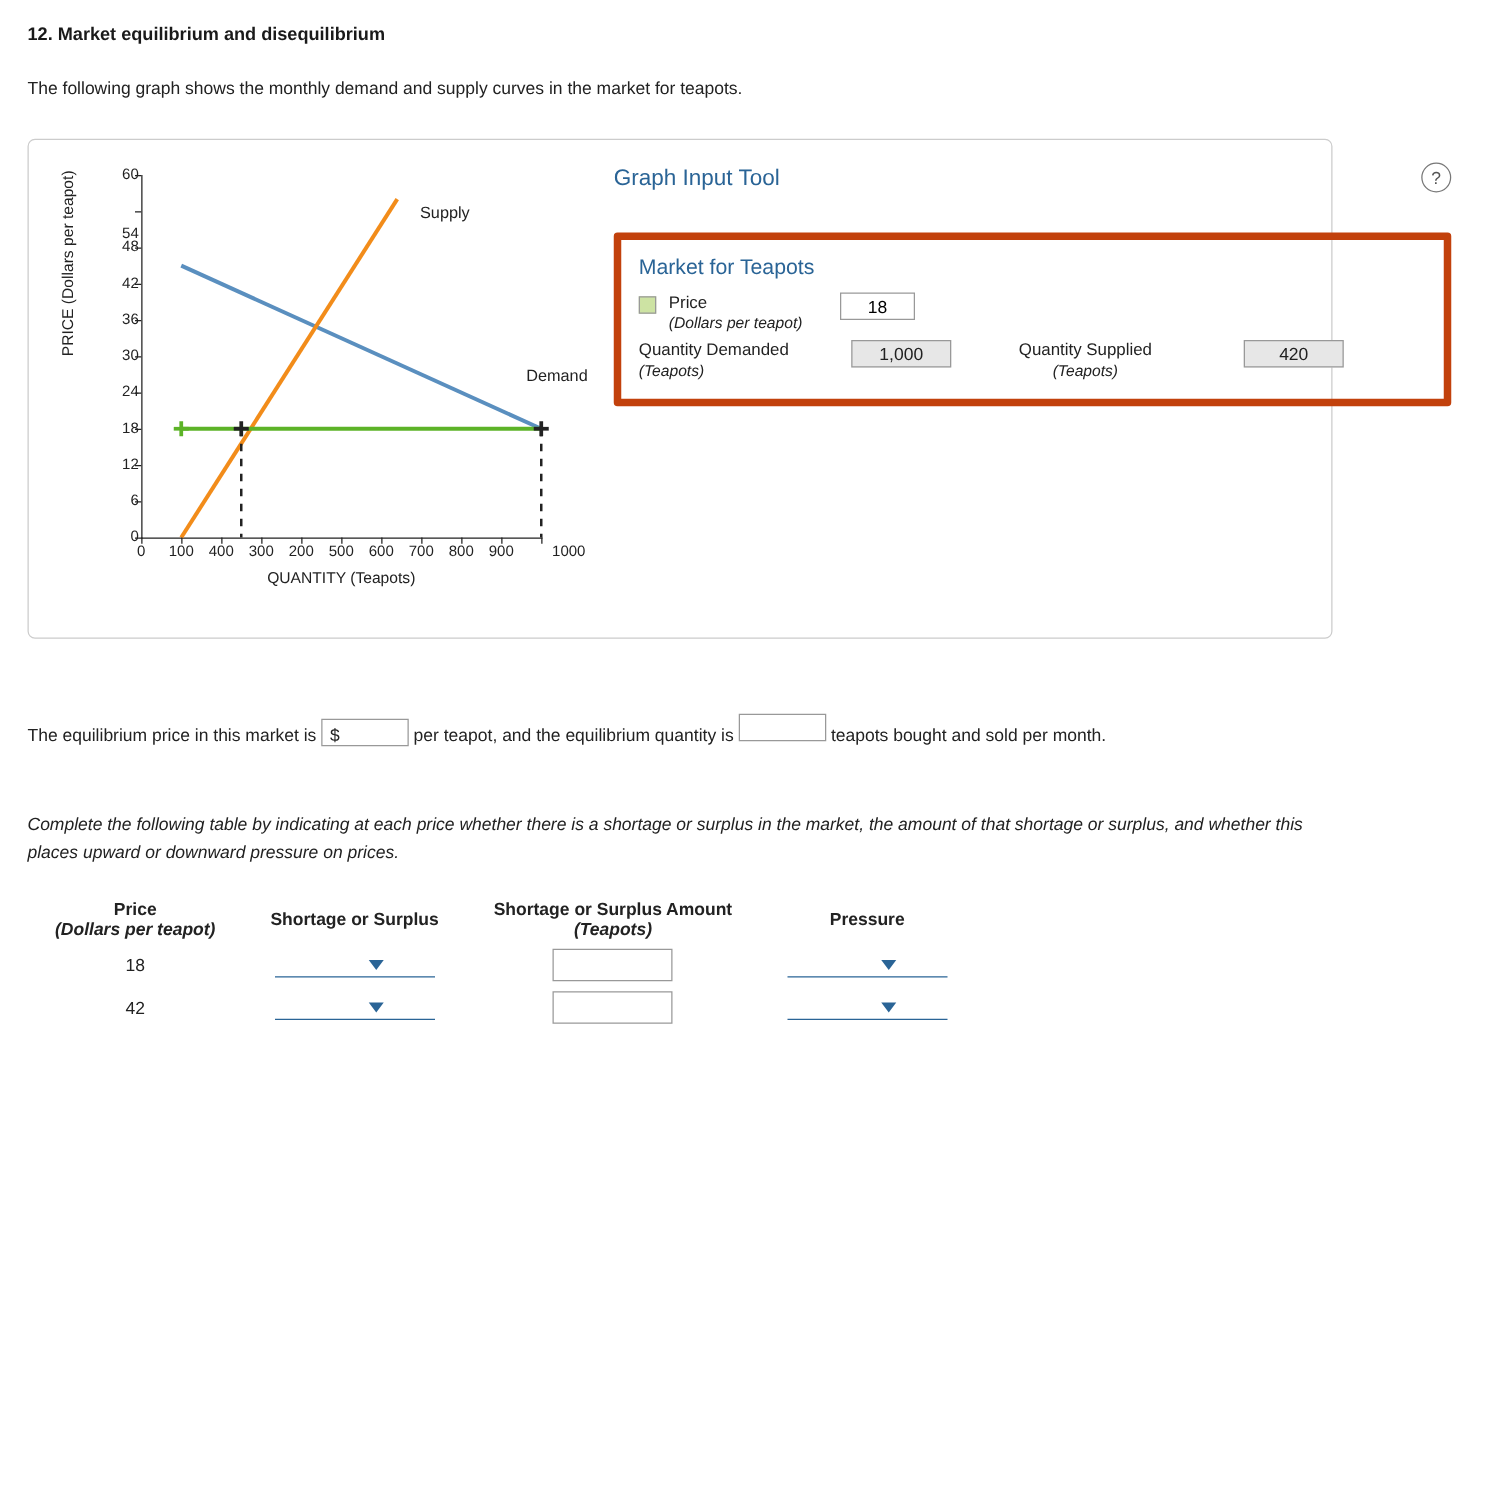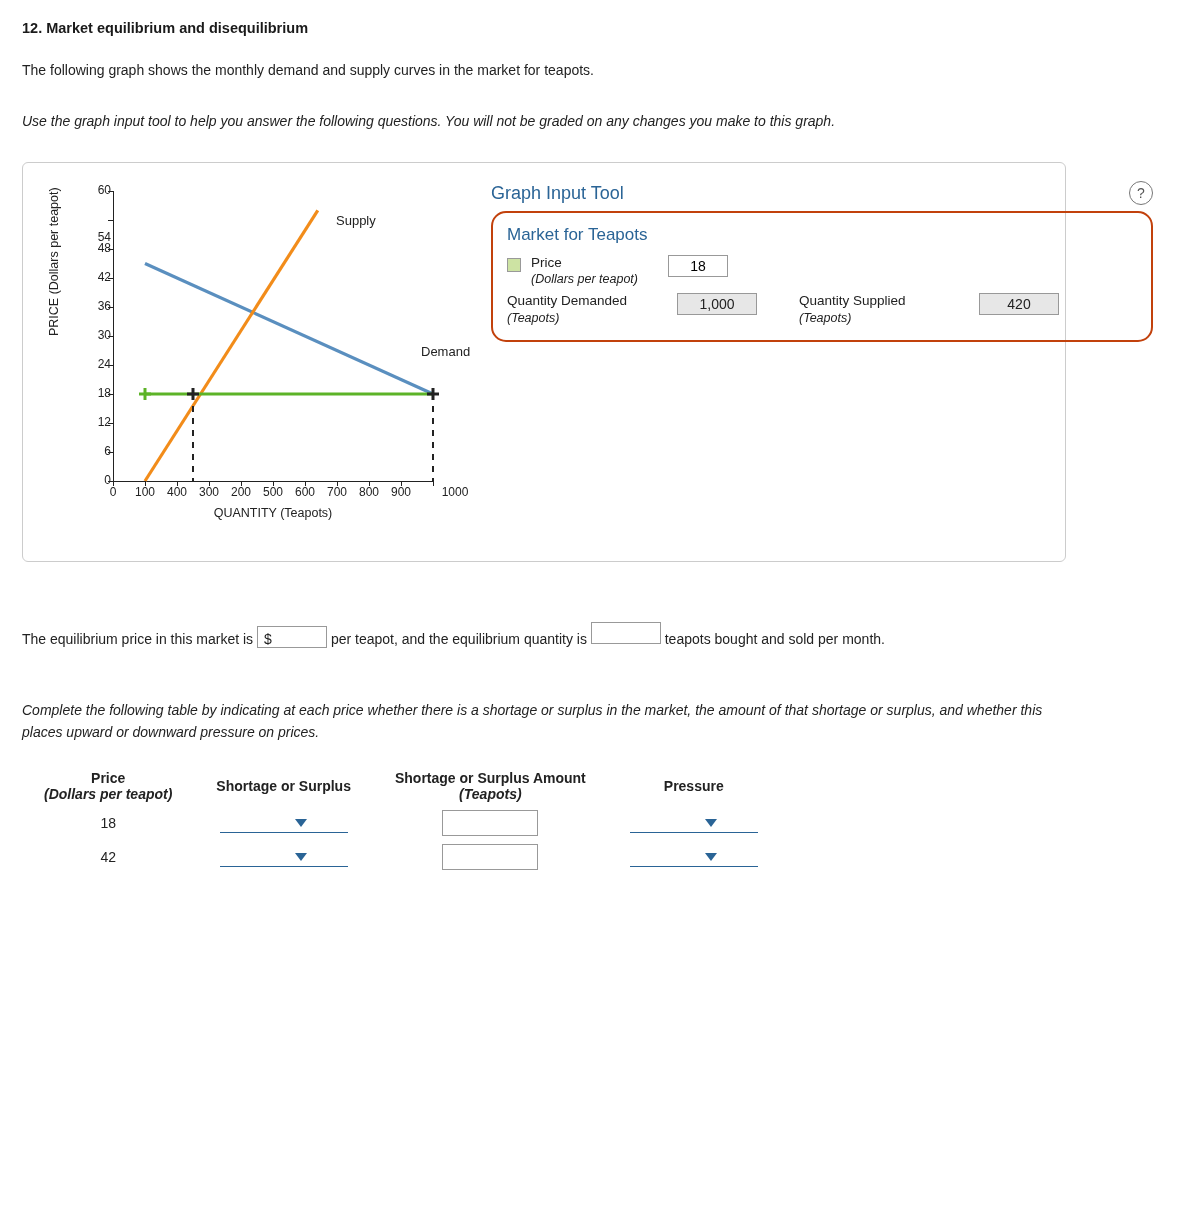--- a/index.html
+++ b/index.html
@@ -55,28 +55,28 @@
     font-size: 12.5px; white-space: nowrap;
   }
   .x-axis-label {
     position: absolute; left: 72px; top: 325px; width: 320px; text-align: center;
     font-size: 12.5px;
   }
   .chart-svg { position: absolute; left: 72px; top: 10px; width: 320px; height: 290px; overflow: visible; }
   .series-label { position: absolute; font-size: 13px; color: #222; }
   
   .git { flex: 1 1 auto; }
-  .git-title { color: #2a6496; font-size: 18px; margin-bottom: 6px; display:flex; justify-content:space-between; align-items:center;}
+  .git-title { color: #2a6496; font-size: 18px; margin-bottom: 32px; display:flex; justify-content:space-between; align-items:center;}
   .help-ic {
     display:inline-flex; width:22px; height:22px; border:1.2px solid #777; border-radius:50%;
     align-items:center; justify-content:center; font-size:14px; color:#555;
     cursor:pointer;
   }
   .git-sub {
-    border: 2px solid #c2410c; border-radius:15px;
+    border: 6px solid #c2410c; border-radius:3px;
     padding: 12px 14px 14px 14px;
     display: inline-block;
     min-width: 630px;
   }
   .git-subtitle { color: #2a6496; font-size: 17px; margin-bottom: 10px; }
   .git-row { display:flex; align-items:flex-start; gap: 30px; margin-top:6px; }
   .git-cell { display:flex; align-items:flex-start; gap:10px; }
   .leg-sq { width:12px; height:12px; border:1px solid #999; background:#cde3a3; display:inline-block; margin-top:3px;}
   .lbl-blk { font-size: 13.5px; line-height:1.2; }
   .lbl-blk .sub { font-style: italic; font-size: 12.5px; }
@@ -116,21 +116,20 @@
   }
 </style>
 </head>
 <body>
 
 <div class="page">
   <div class="q-title">12. Market equilibrium and disequilibrium</div>
 
   <p class="instr">The following graph shows the monthly demand and supply curves in the market for teapots.</p>
 
-  <p class="instr"><em>Use the graph input tool to help you answer the following questions. You will not be graded on any changes you make to this graph.</em></p>
 
 
   <div class="panel">
 
     <div class="chart-wrap">
       <div class="chart-box" id="chartBox">
         <div class="plot-area"></div>
         <svg class="chart-svg" id="chartSvg">
             <line x1="32" y1="72.5" x2="320" y2="203" stroke="#5a8fbf" stroke-width="3.2"></line>
             <line x1="32" y1="290" x2="204.8" y2="19.333333333333314" stroke="#f28c1a" stroke-width="3.2"></line>
@@ -216,21 +215,21 @@
 
         <div class="git-row">
           <div class="git-cell" style="min-width:140px;">
             <div class="lbl-blk">
               <span>Quantity Demanded</span><br>
               <span class="sub">(Teapots)</span>
             </div>
           </div>
           <span class="grey-field w80">1,000</span>
 
-          <div class="git-cell" style="margin-left:12px; min-width:150px;">
+          <div class="git-cell" style="margin-left:24px; min-width:150px;text-align:center;">
             <div class="lbl-blk">
               <span>Quantity Supplied</span><br>
               <span class="sub">(Teapots)</span>
             </div>
           </div>
           <span class="grey-field w80">420</span>
         </div>
       </div>
     </div>
   </div>

